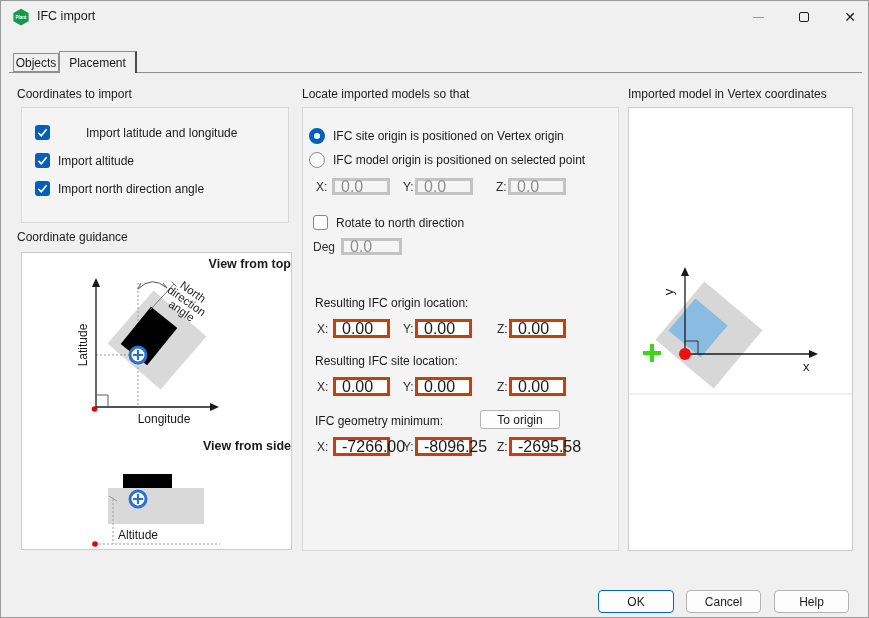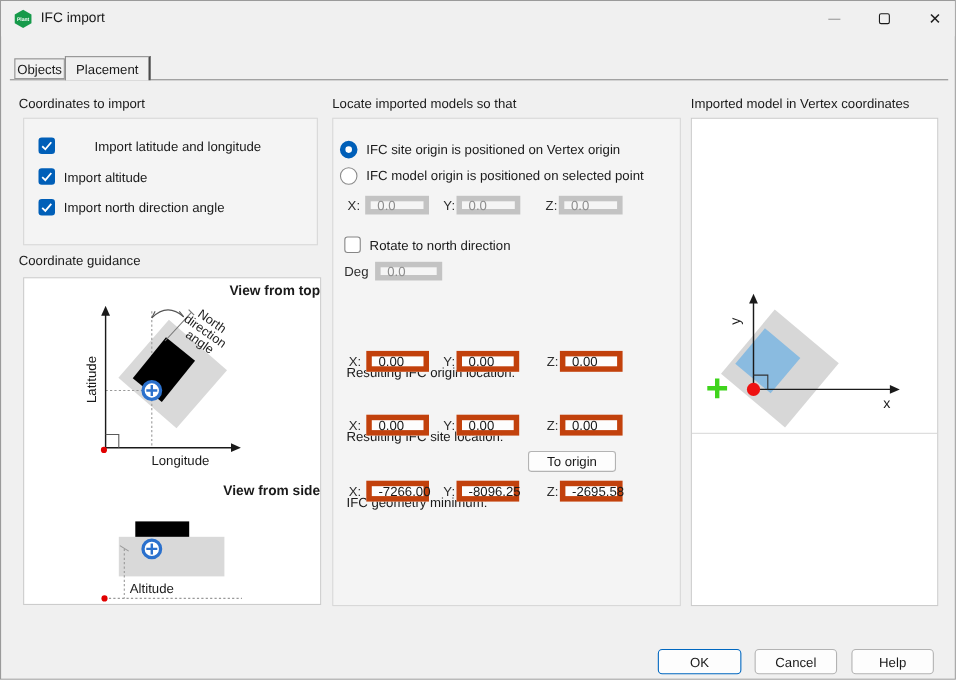--- a/index.html
+++ b/index.html
@@ -27,23 +27,23 @@
   
   .groupbox{position:absolute;background:#f4f4f4;border:1px solid #d8d8d8;}
   .whitebox{position:absolute;background:#ffffff;border:1px solid #cccccc;}
   
   .row{position:absolute;display:flex;align-items:center;gap:8px;font-size:12px;color:#1a1a1a;white-space:nowrap;}
   .cb{width:15px;height:15px;border-radius:3px;background:#005fb8;flex:none;display:flex;align-items:center;justify-content:center;}
   .cb-empty{width:15px;height:15px;border-radius:3px;background:#fff;border:1px solid #868686;flex:none;}
   .radio-on{width:16px;height:16px;border-radius:50%;border:5px solid #005fb8;background:#fff;flex:none;}
   .radio-off{width:16px;height:16px;border-radius:50%;border:1px solid #8a8a8a;background:#fff;flex:none;}
   .axis-lab{position:absolute;font-size:12px;color:#2e2e2e;}
-  .fld{position:absolute;background:#fdfdfd;border:5px solid #c2410c;font-size:12px;color:#1a1a1a;display:flex;align-items:center;padding-left:6px;}
+  .fld{position:absolute;background:#fdfdfd;border:3px solid #c2410c;font-size:16px;color:#1a1a1a;display:flex;align-items:center;padding-left:6px;}
   .fld.dis{background:#f5f5f5;border-color:#c3c3c3;color:#8e8e8e;}
-  .heading{position:absolute;font-size:12px;color:#1a1a1a;margin-top:36px;}
+  .heading{position:absolute;font-size:12px;color:#1a1a1a;}
   .btn{position:absolute;display:flex;align-items:center;justify-content:center;font-size:12px;background:#fdfdfd;border:1px solid #b3b3b3;border-radius:4px;cursor:default;}
   .btn-ok{border-color:#0067c0;}
   .btn-small{border-radius:3px;}
   .diag-title{position:absolute;width:100%;text-align:right;font-size:12.5px;font-weight:bold;padding-left:16px;}
   svg text{font-family:"Liberation Sans",sans-serif;}
 </style>
 </head>
 <body>
 
 <div class="dialog">

